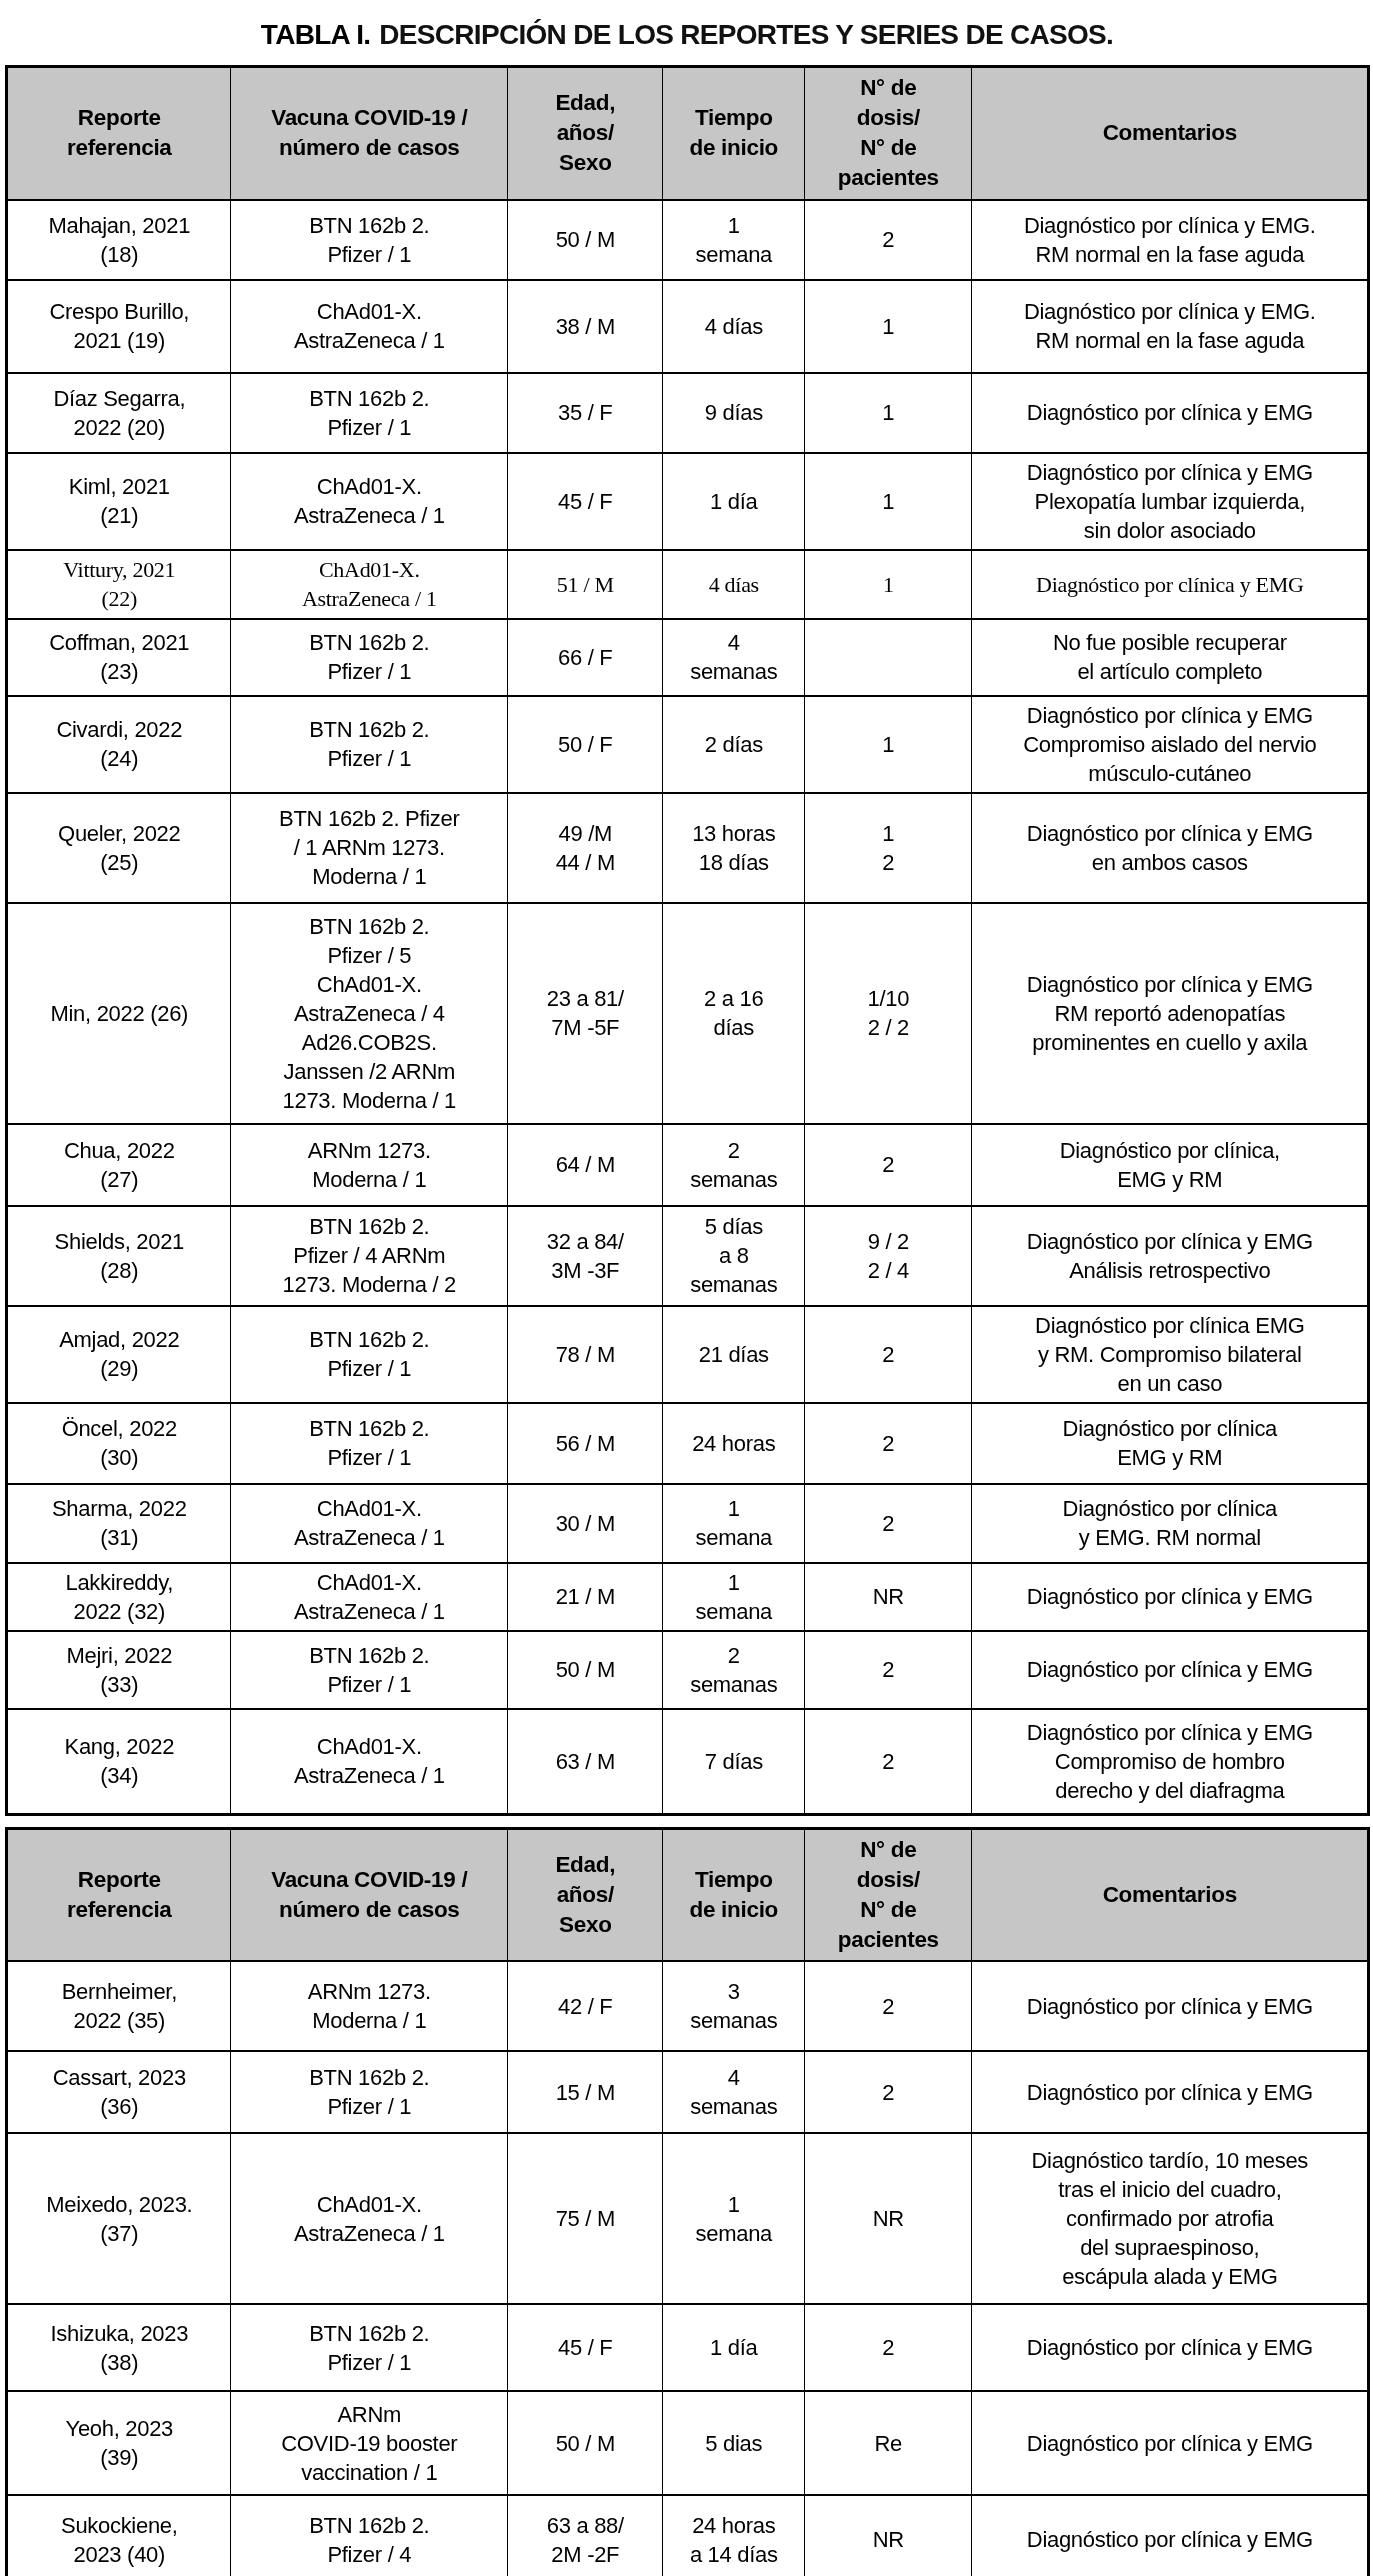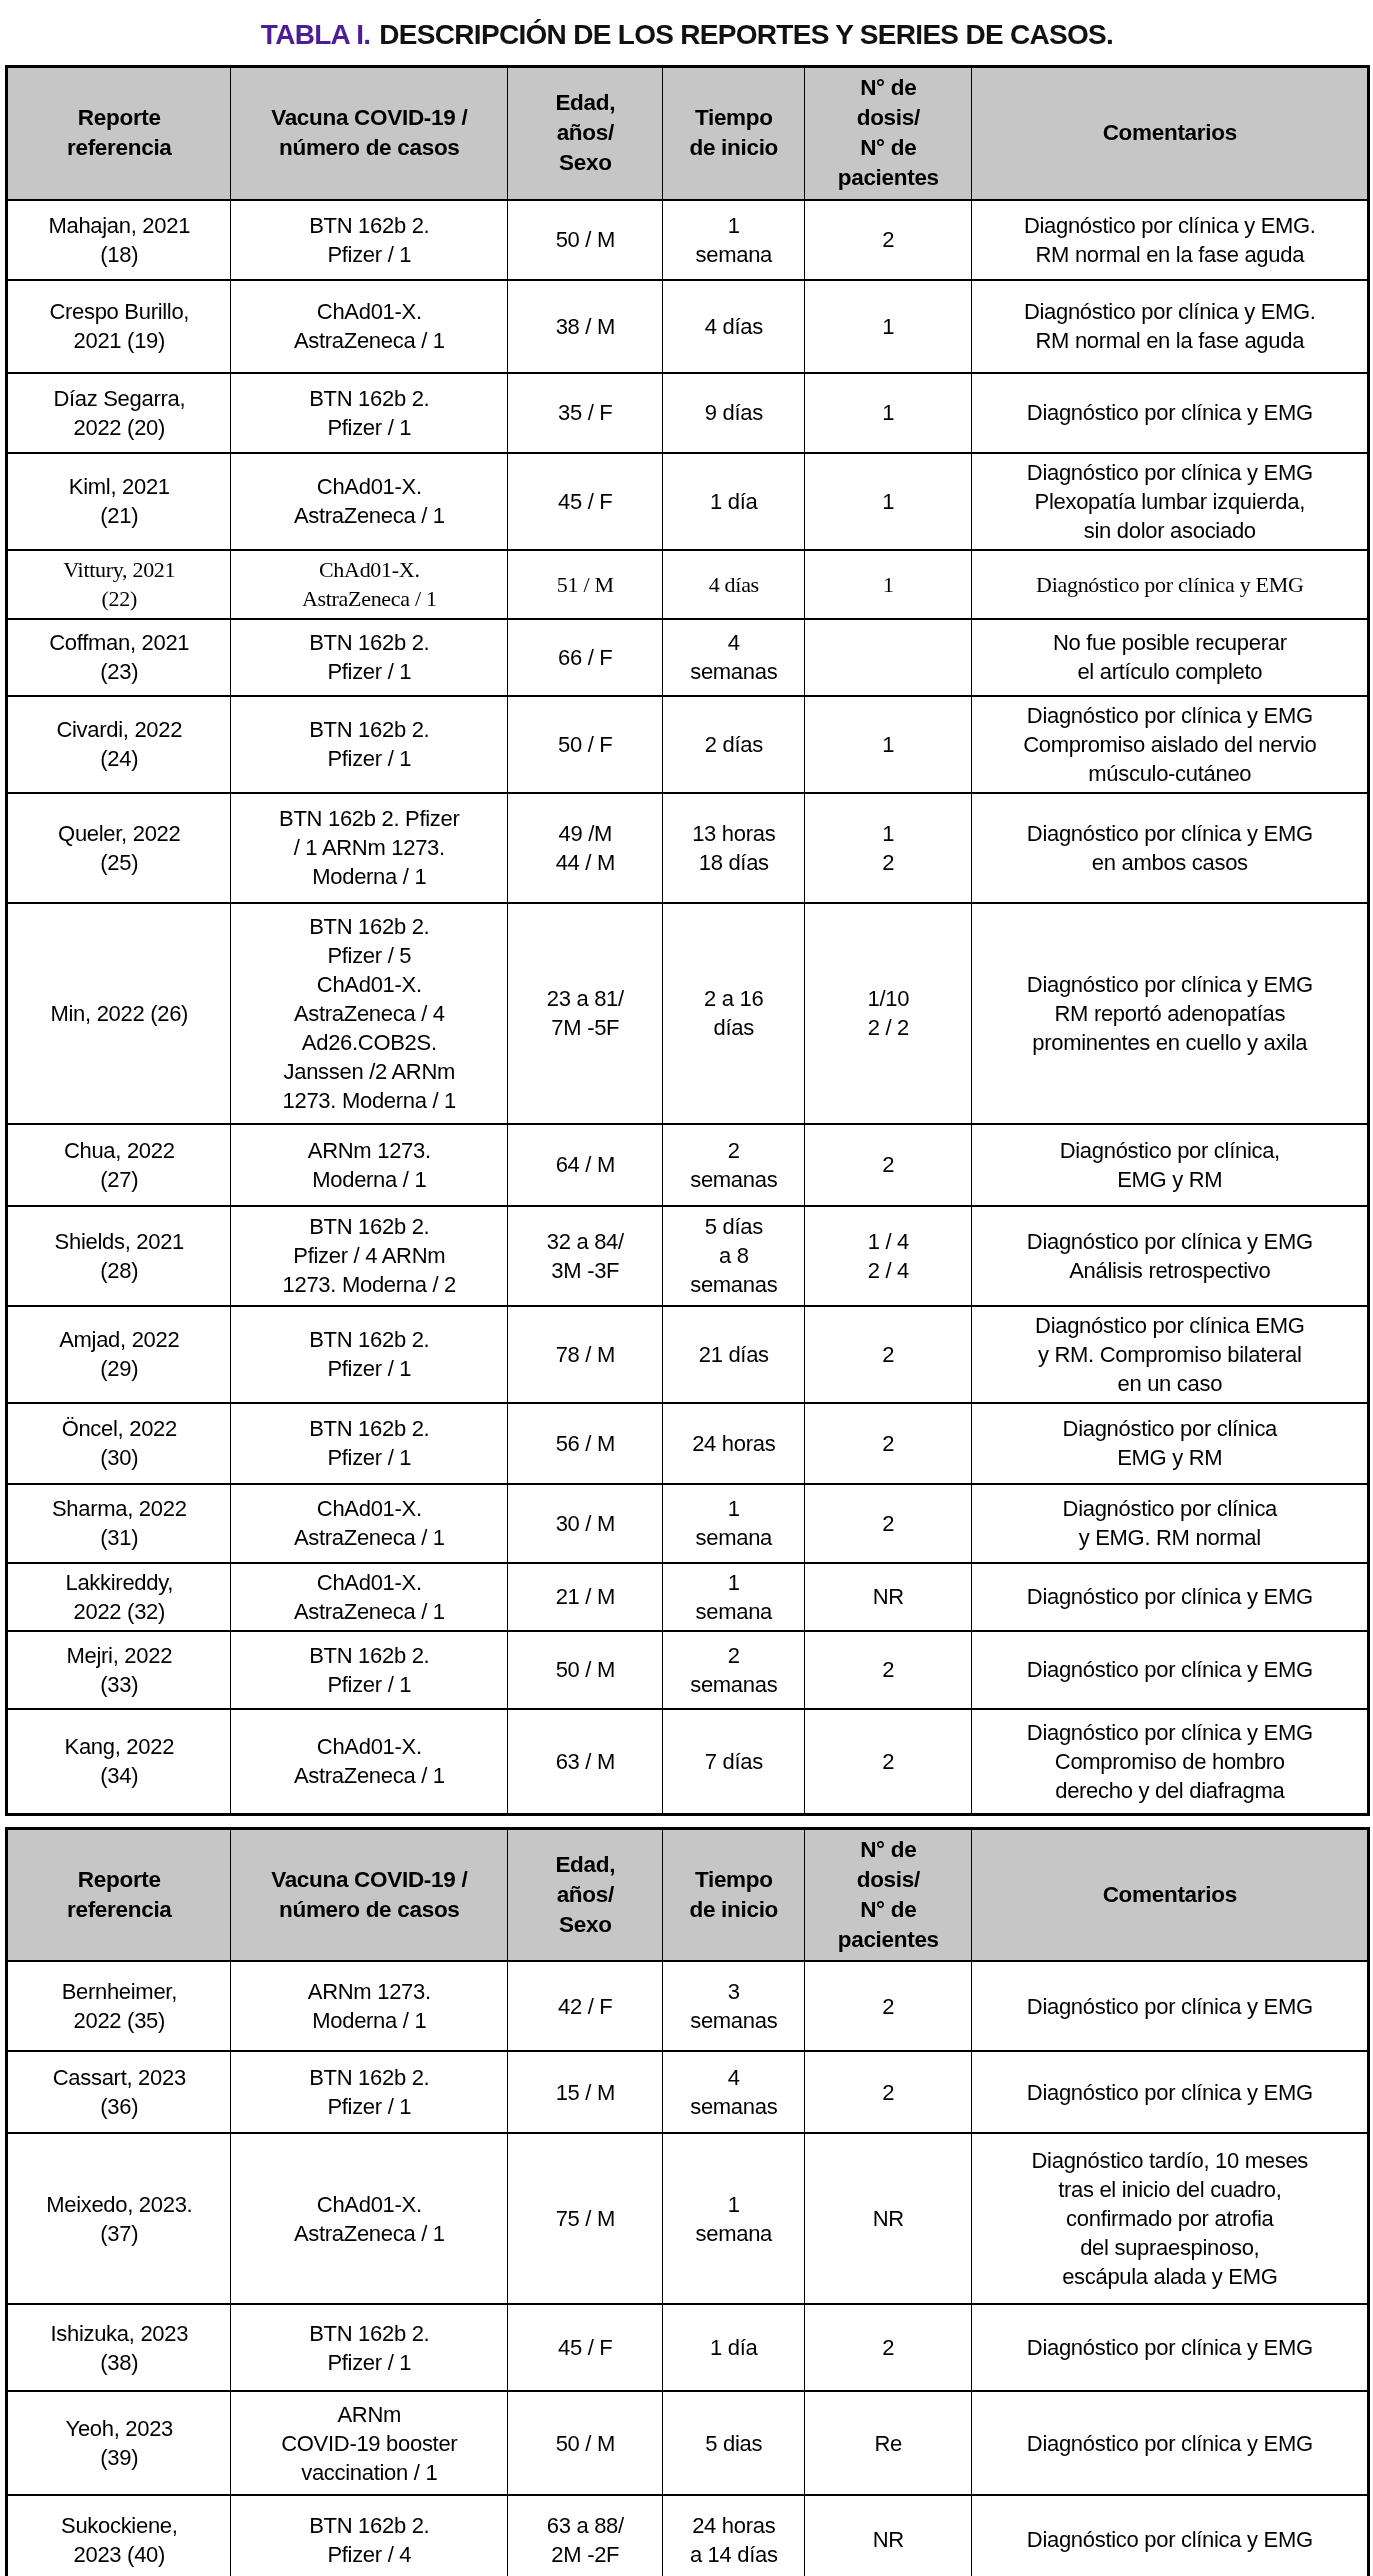--- a/index.html
+++ b/index.html
@@ -20,21 +20,21 @@
   }
   .title {
     text-align: center;
     font-size: 28px;
     font-weight: bold;
     letter-spacing: -0.7px;
     margin: 2.6px 0 14.5px 0;
     white-space: nowrap;
   }
   .title .title-label {
-    color: #4c1d95;
+    color: #000000;
     margin-right: 9px;
   }
   .title .title-text {
     color: #111;
   }
   table.cases {
     border-collapse: collapse;
     table-layout: fixed;
     width: 1363px;
     margin: 0 auto;
@@ -232,21 +232,21 @@
           <td>Shields, 2021
 (28)</td>
           <td>BTN 162b 2.
 Pfizer / 4 ARNm
 1273. Moderna / 2</td>
           <td>32 a 84/
 3M -3F</td>
           <td>5 días
 a 8
 semanas</td>
-          <td>1 / 4
+          <td>9 / 2
 2 / 4</td>
           <td>Diagnóstico por clínica y EMG
 Análisis retrospectivo</td>
         </tr>
         <tr style="height: 97px;">
           <td>Amjad, 2022
 (29)</td>
           <td>BTN 162b 2.
 Pfizer / 1</td>
           <td>78 / M</td>

